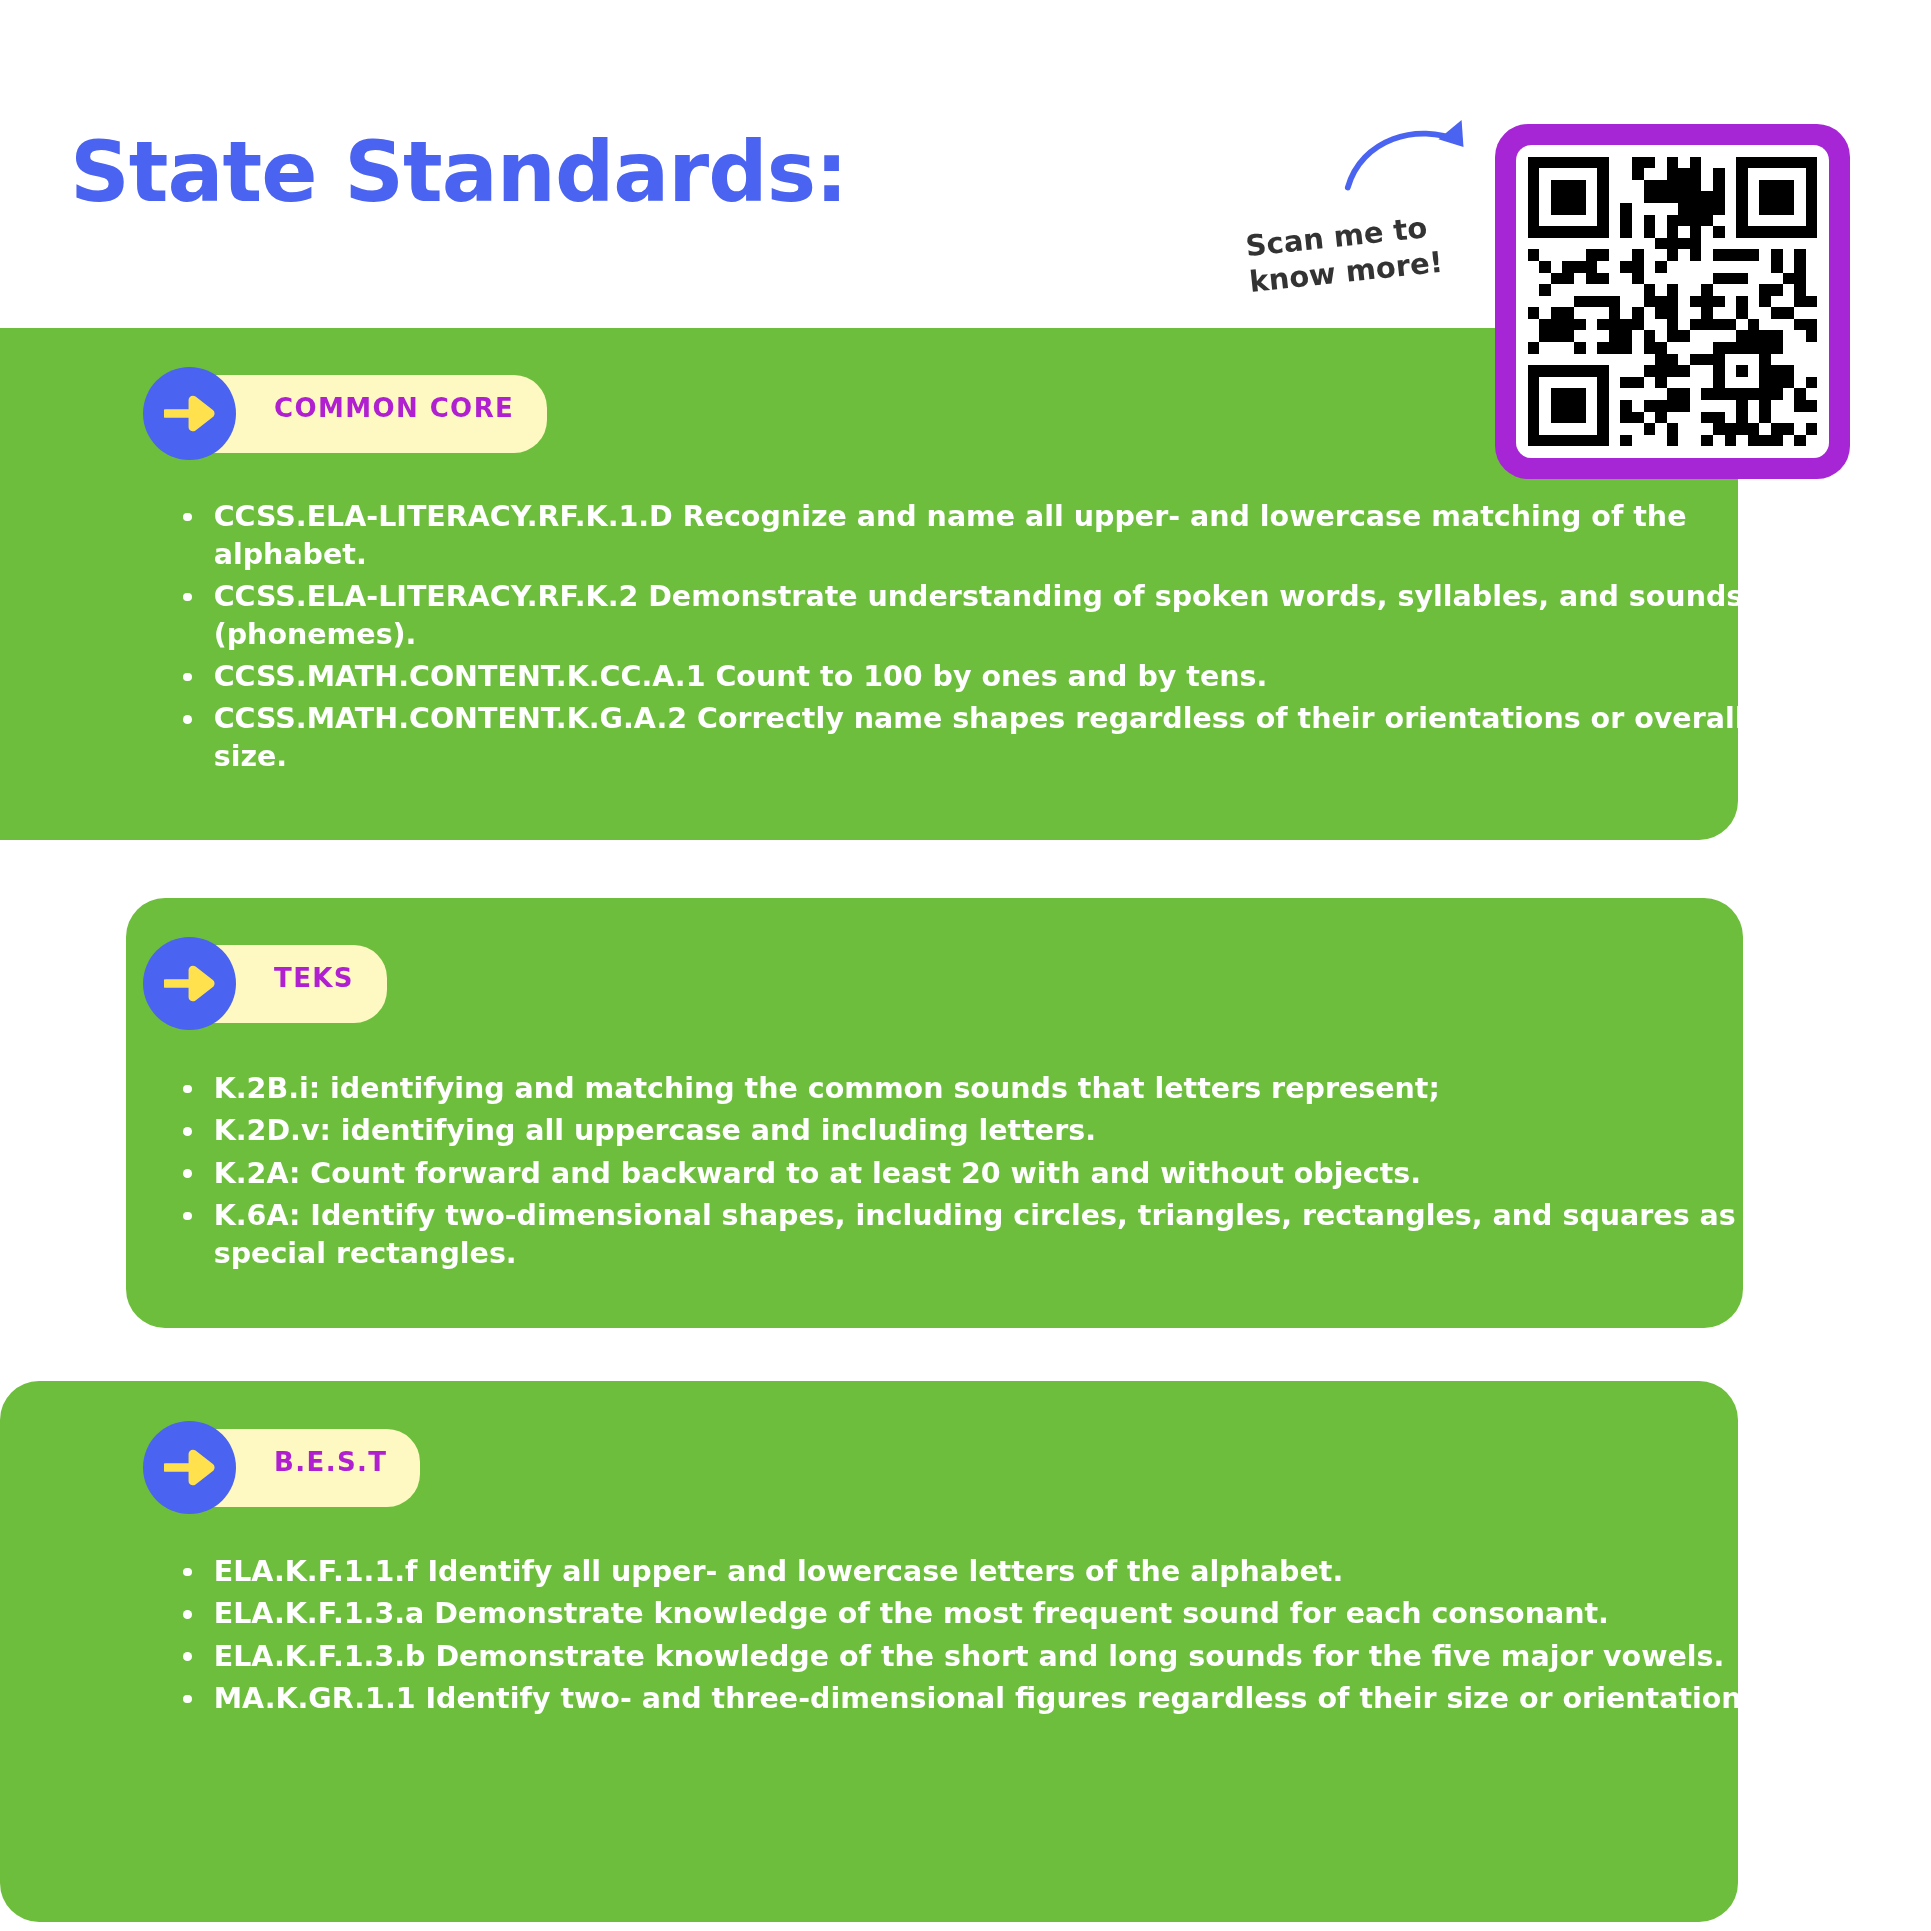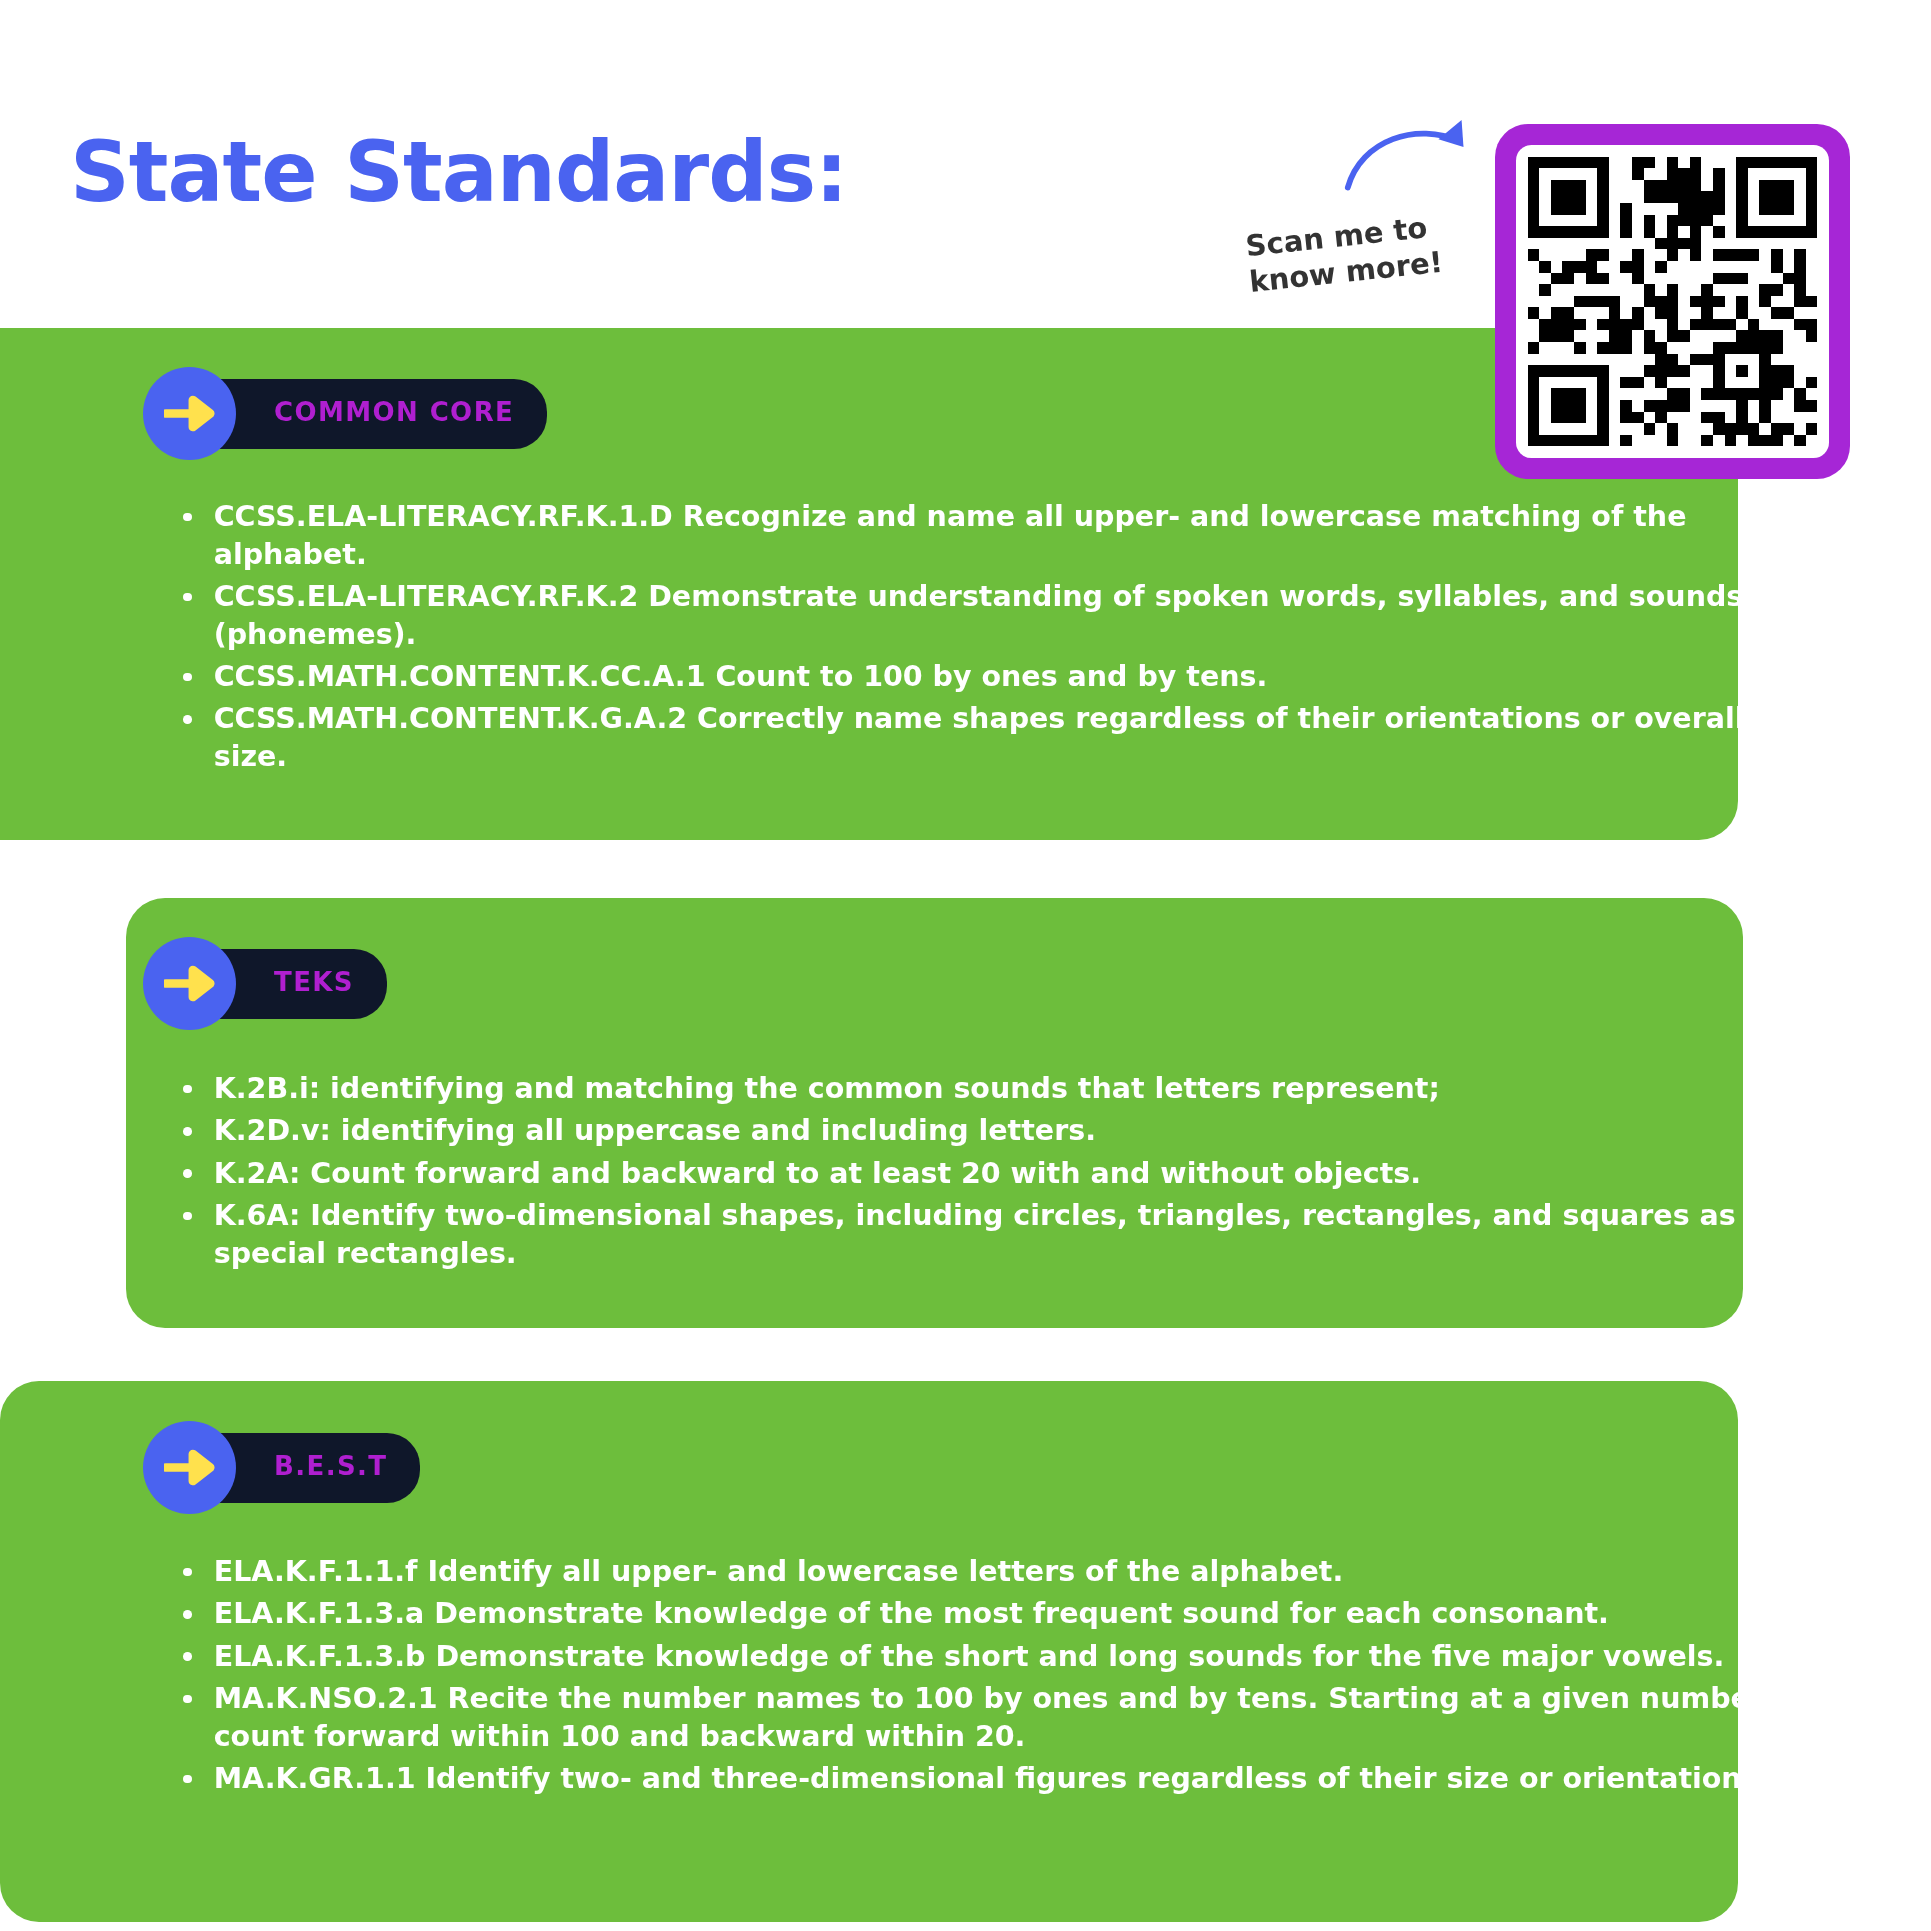--- a/index.html
+++ b/index.html
@@ -118,25 +118,25 @@
 
   
   .tag {
     position: absolute;
     display: flex;
     align-items: center;
     height: 93px;
   }
   .tag .pill {
     height: 66px;
-    background: #0f172a;
+    background: #fef9c3;
     border-radius: 33px;
     display: flex;
     align-items: center;
-    padding: 0 33px 4px 104px;
+    padding: 0 33px 12px 104px;
     margin-left: -66px;
     font-size: 26px;
     font-weight: 800;
     letter-spacing: 1.4px;
     color: #b01fd0;
     font-family: "DejaVu Sans", sans-serif;
     white-space: nowrap;
   }
   .tag .circle {
     width: 93px;
@@ -871,16 +871,15 @@
     <svg width="52" height="39" viewBox="0 0 54 40">
       <path d="M2 20 H34 M30 6 L48 20 L30 34 Z" stroke="#ffe14d" stroke-width="9" fill="#ffe14d" stroke-linejoin="round" stroke-linecap="round"></path>
     </svg>
   </div>
   <div class="pill">B.E.S.T</div>
 </div>
 <ul class="std-list list3">
   <li>ELA.K.F.1.1.f Identify all upper- and lowercase letters of the alphabet.</li>
   <li>ELA.K.F.1.3.a Demonstrate knowledge of the most frequent sound for each consonant.</li>
   <li>ELA.K.F.1.3.b Demonstrate knowledge of the short and long sounds for the five major vowels.</li>
-  <li>MA.K.NSO.2.1 Recite the number names to 100 by ones and by tens. Starting at a given number, count forward within 100 and backward within 20.</li>
   <li>MA.K.GR.1.1 Identify two- and three-dimensional figures regardless of their size or orientation.</li>
 </ul>
 
 
 </body></html>

